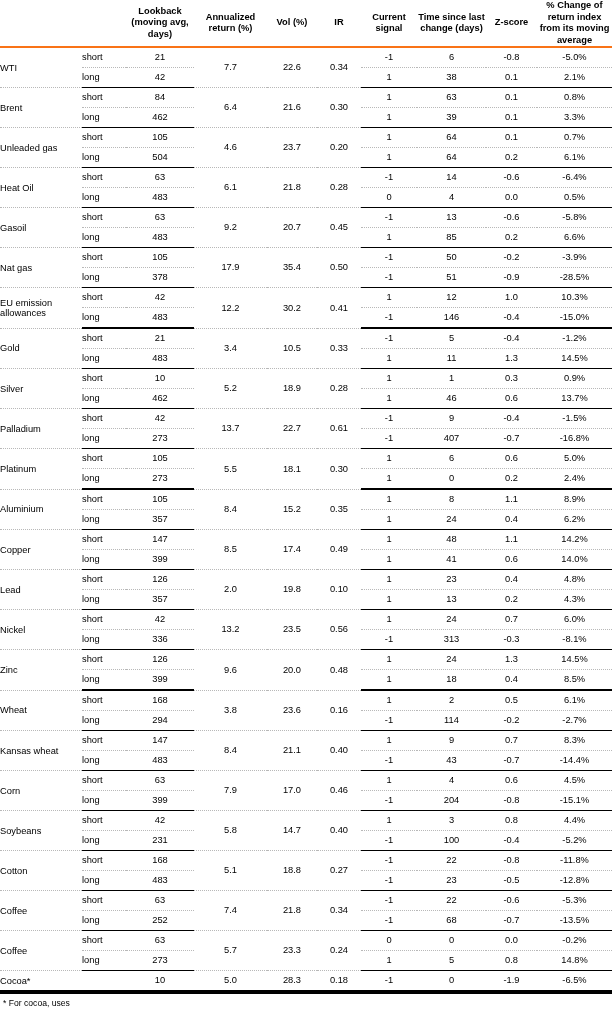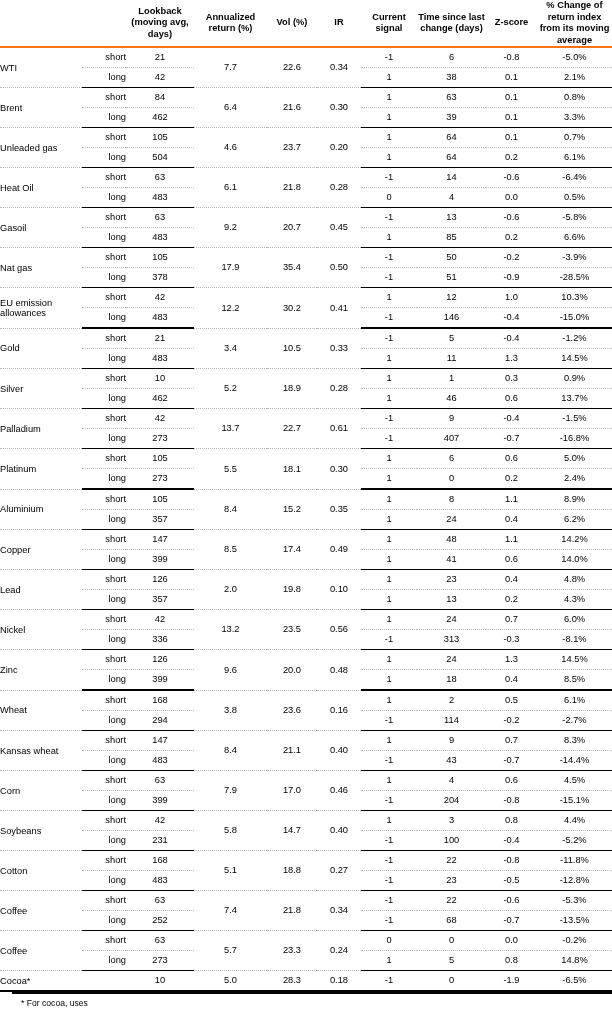--- a/index.html
+++ b/index.html
@@ -58,41 +58,40 @@
     height: 19px;
     line-height: 19px;
     font-size: 9.3px;
   }
   td.name {
     text-align: left;
     padding-left: 5px;
     font-size: 9.3px;
     line-height: 1.15;
   }
-  td.term { text-align: right; padding-left: 6px; }
+  td.term { text-align: left; padding-left: 6px; }
   td.num  { text-align: center; }
   td.merged { text-align: center; }
 
   
   tr.row-short td { border-bottom: 1px dotted #b8b8b8; }
   tr.row-long td { border-bottom: 1px solid #000; }
 
   
   td.name, td.name-merged { border-right: 1px solid #000; }
   thead th.h-name { border-right: none; }
 
   
   tr.group-end td { border-bottom: 2.5px solid #000; }
 
   .footnote {
     font-size: 8.6px;
-    padding: 4px 0 0 9px;
+    padding: 4px 0 0 3px;
     font-weight: normal;
     border-top: 2px solid #000;
-    margin-left: 12px;
   }
 </style>
 </head>
 <body>
 
 <div id="sheet">
   <table class="grid">
     <colgroup>
       <col class="c-name">
         <col class="c-term">

